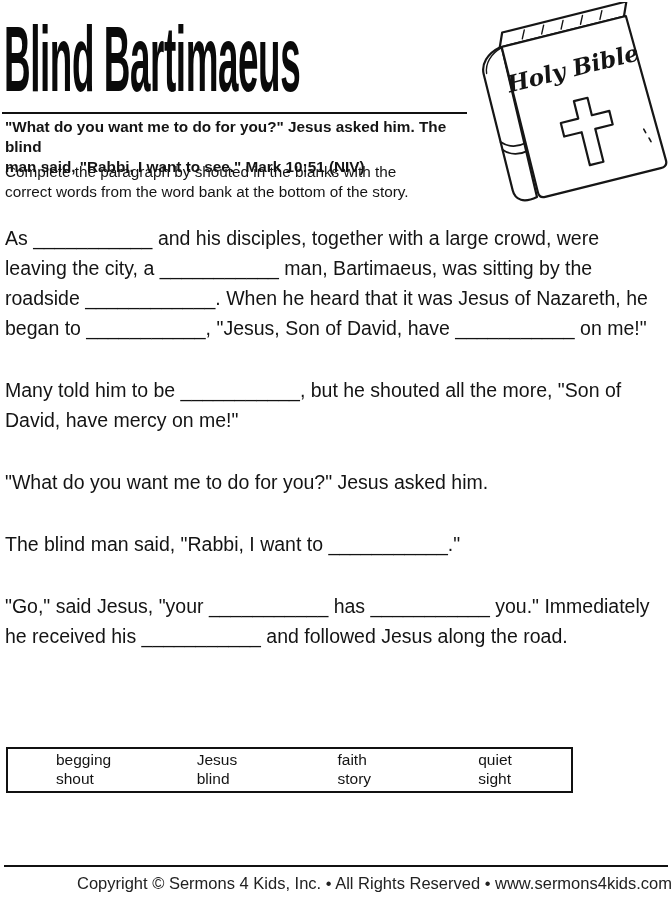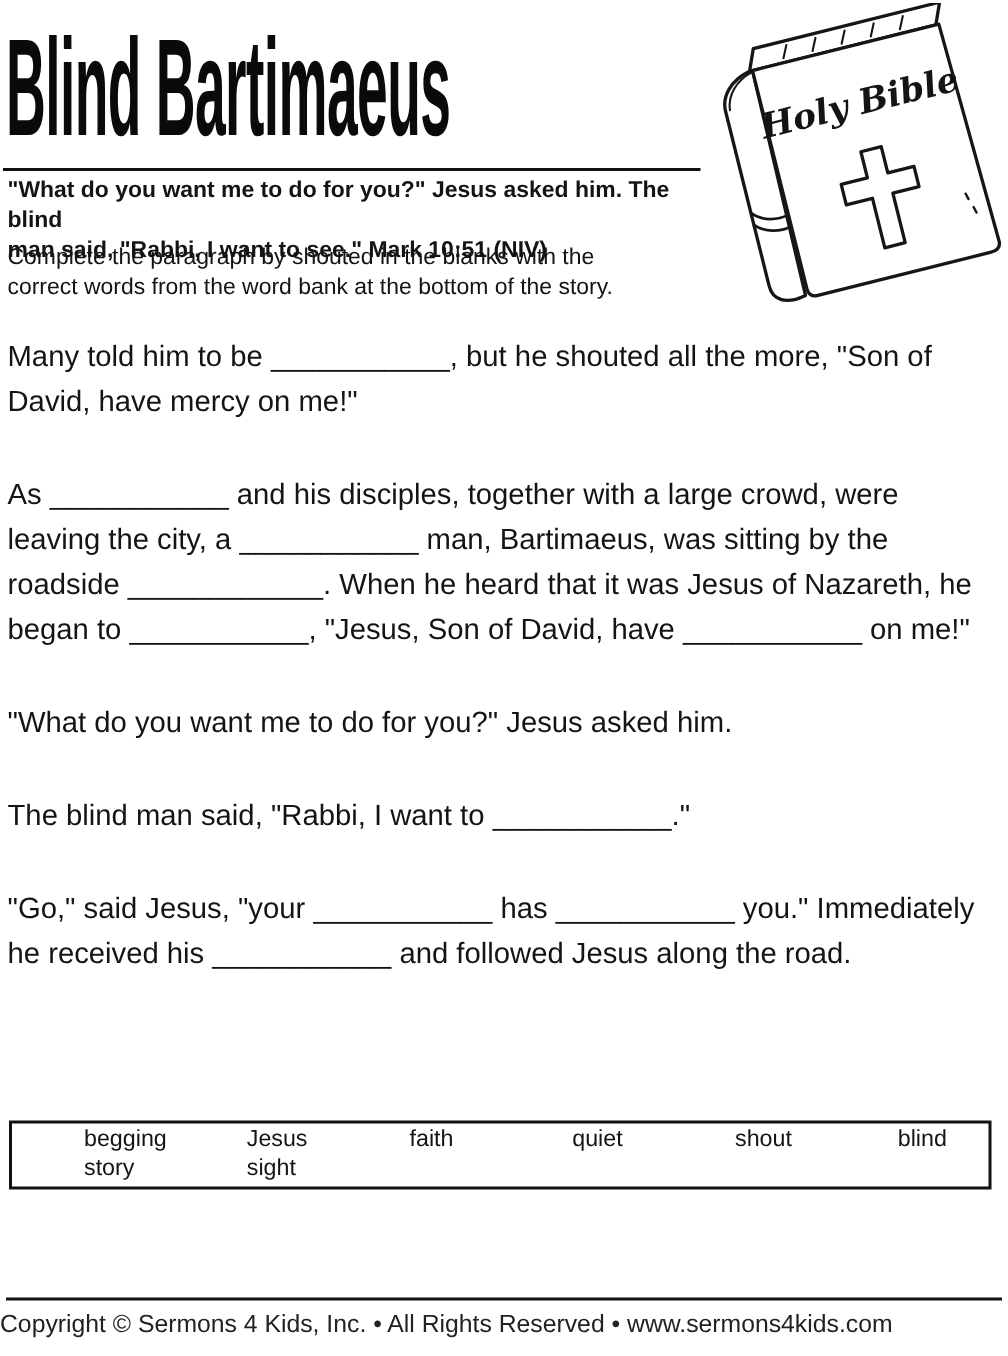--- a/index.html
+++ b/index.html
@@ -59,43 +59,43 @@
   }
   .story p {
     margin: 0 0 32px 0;
     font-size: 19.5px;
     line-height: 30px;
     white-space: pre-line;
   }
   .word-bank {
     position: absolute;
     top: 747px; left: 6px;
-    width: 655px;
+    width: 567px;
     border: 2px solid #111;
     box-sizing: border-box;
     display: grid;
-    grid-template-columns: repeat(6, 1fr);
+    grid-template-columns: repeat(4, 1fr);
     padding: 1px 0 3px 0;
   }
   .word-bank-item {
     font-size: 15.5px;
     line-height: 19px;
     padding-left: 48px;
   }
   .footer-divider {
     position: absolute;
     top: 865px; left: 4px;
     width: 664px; height: 2px;
     background: #111;
   }
   .copyright-text {
     position: absolute;
     top: 872px; left: 0;
     width: 672px;
-    text-align: left;
+    text-align: right;
     font-size: 16.5px;
     line-height: 22px;
     color: #222;
   }
 </style>
 </head>
 <body>
 
 <h1 class="page-title">Blind Bartimaeus</h1>
 
@@ -122,26 +122,26 @@
 
 <div class="title-divider"></div>
 
 <div class="memory-verse">"What do you want me to do for you?" Jesus asked him. The blind
 man said, "Rabbi, I want to see." Mark 10:51 (NIV)</div>
 
 <div class="instructions">Complete the paragraph by shouted in the blanks with the
 correct words from the word bank at the bottom of the story.</div>
 
 <div class="story">
-  <p>Many told him to be ___________, but he shouted all the more, "Son of
-David, have mercy on me!"</p>
   <p>As ___________ and his disciples, together with a large crowd, were
 leaving the city, a ___________ man, Bartimaeus, was sitting by the
 roadside ____________. When he heard that it was Jesus of Nazareth, he
 began to ___________, "Jesus, Son of David, have ___________ on me!"</p>
+  <p>Many told him to be ___________, but he shouted all the more, "Son of
+David, have mercy on me!"</p>
   <p>"What do you want me to do for you?" Jesus asked him.</p>
   <p>The blind man said, "Rabbi, I want to ___________."</p>
   <p>"Go," said Jesus, "your ___________ has ___________ you." Immediately
 he received his ___________ and followed Jesus along the road.</p>
 </div>
 
 <div class="word-bank">
   <div class="word-bank-item">begging</div>
   <div class="word-bank-item">Jesus</div>
   <div class="word-bank-item">faith</div>

